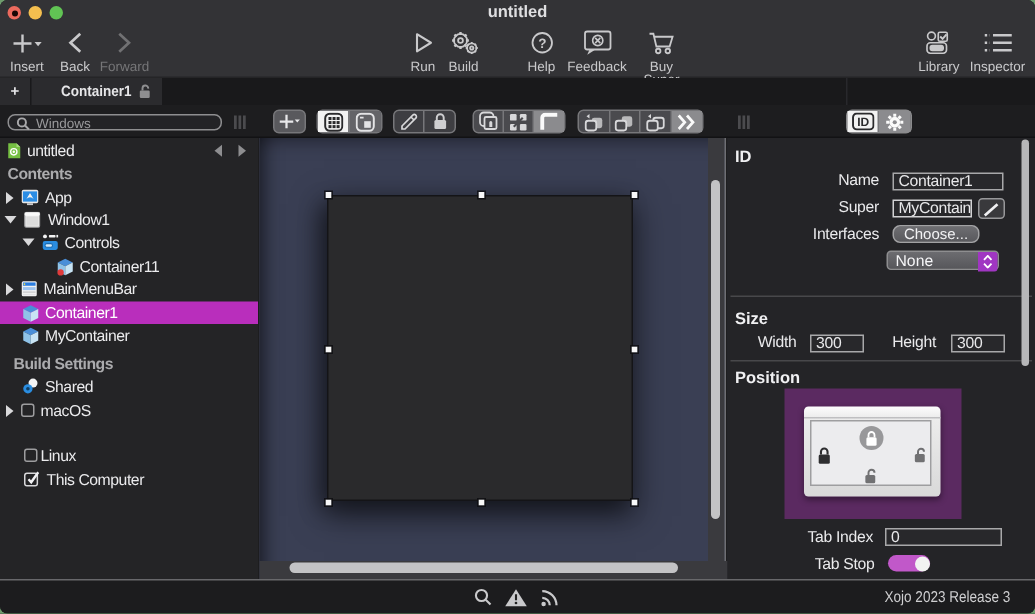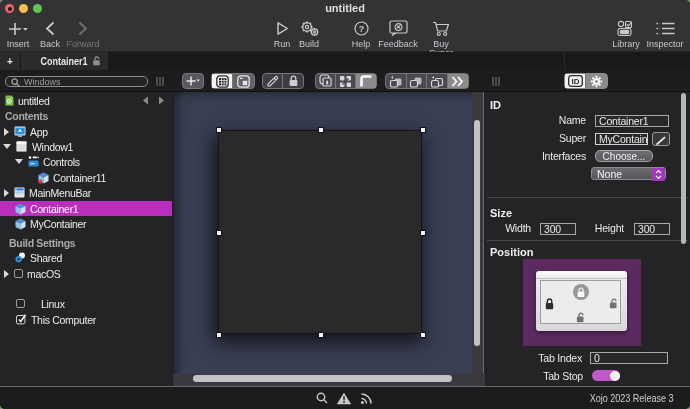--- a/index.html
+++ b/index.html
@@ -443,21 +443,21 @@
         </svg>
       <span class="tx" style="margin-left:4px;">Shared</span>
     </div>
     <div class="navrow" style="top:174px;">
       <span class="tri r" style="margin-left:4px;"></span>
       <span class="cb" style="margin-left:5px;"></span>
       <span class="tx" style="margin-left:4px;">macOS</span>
     </div>
     <div class="navrow" style="top:204px;">
       <span class="cb" style="margin-left:16px;"></span>
-      <span class="tx" style="margin-left:16px;">Linux</span>
+      <span class="tx" style="margin-left:2px;">Linux</span>
     </div>
     <div class="navrow" style="top:220px;">
       <svg style="margin-left:16px;" width="11" height="11" viewBox="0 0 11 11">
         <rect x="0.5" y="1.5" width="8.4" height="8.4" rx="1.5" fill="none" stroke="#d8d8da" stroke-width="1"></rect>
         <path d="M3 5.5 L4.8 7.5 L9.5 0.8" stroke="#f2f2f4" stroke-width="1.6" fill="none"></path>
         </svg>
       <span class="tx" style="margin-left:4px;">This Computer</span>
     </div>
   </div>
 

